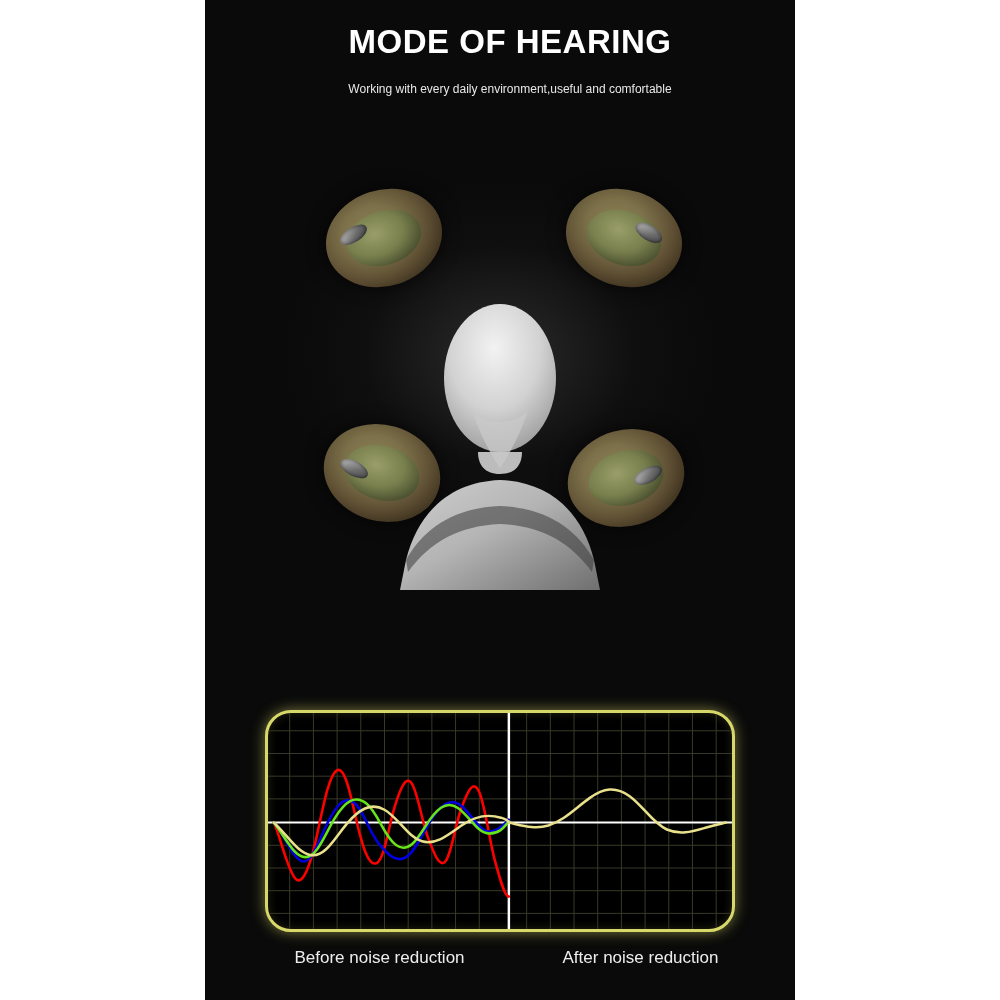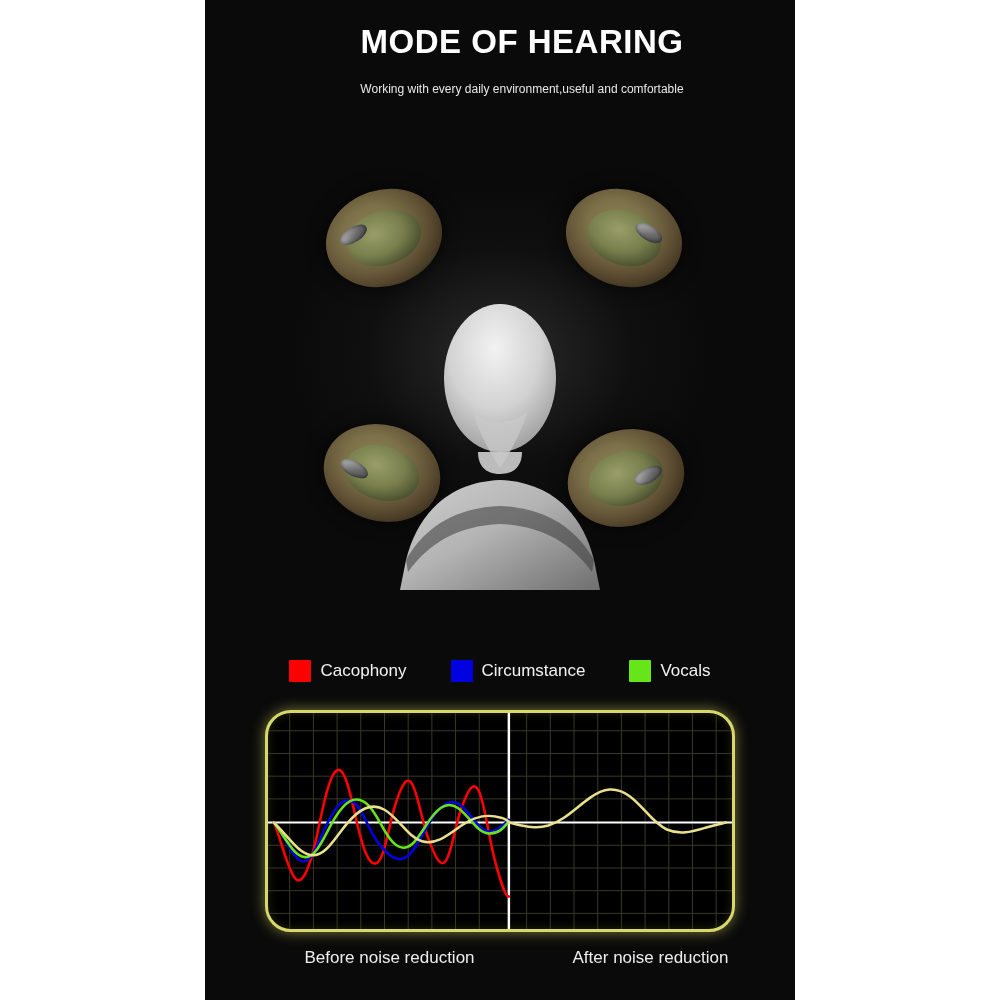--- a/index.html
+++ b/index.html
@@ -36,21 +36,20 @@
     background: radial-gradient(ellipse 300px 240px at 50% 45%, rgba(70,70,70,0.55) 0%, rgba(30,30,30,0.25) 45%, rgba(0,0,0,0) 72%);
     pointer-events: none;
   }
 
   .title-block {
     position: absolute;
     left: 0; top: 22px;
     width: 610px;
     text-align: center;
     z-index: 4;
-    margin-left: 12px;
   }
   .title-line {
     color: #ffffff;
     font-weight: bold;
     font-size: 33px;
     letter-spacing: 0.5px;
     line-height: 40px;
     white-space: nowrap;
   }
   .subtitle {
@@ -153,21 +152,20 @@
     background: #000000;
   }
   #chart-svg { position: absolute; inset: 0; }
 
   #chart-captions {
     position: absolute;
     left: 0; top: 948px;
     width: 590px;
     display: flex;
     z-index: 4;
-    margin-left: 10px;
   }
   .caption {
     flex: 1;
     text-align: center;
     color: #ededed;
     font-size: 17px;
   }
   .caption.left  { padding-left: 44px; }
   .caption.right { padding-right: 24px; }
 </style>
@@ -219,34 +217,20 @@
           </linearGradient>
         </defs>
         <path d="M120 220 C70 222 38 252 26 300 L20 330 L220 330 L214 300 C202 252 170 222 120 220 Z" fill="url(#bodyGrad)"></path>
         <path d="M120 214 C104 214 98 204 98 192 L142 192 C142 204 136 214 120 214 Z" fill="#bcbcbc"></path>
         <ellipse cx="120" cy="118" rx="56" ry="74" fill="url(#headGrad)"></ellipse>
         <path d="M92 150 C100 176 112 196 120 208 C128 196 140 176 148 150 C136 166 104 166 92 150 Z" fill="#c9c9c9" opacity="0.75"></path>
         <path d="M26 300 C44 268 74 248 120 246 C166 248 196 268 214 300 L212 312 C190 282 162 266 120 264 C78 266 50 282 28 312 Z" fill="#3a3a3a" opacity="0.55"></path>
       </svg>
     </div>
 
-    <div id="legend">
-      <div class="legend-item">
-        <span class="swatch" style="background:#ff0000"></span>
-        <span class="legend-label">Cacophony</span>
-      </div>
-      <div class="legend-item">
-        <span class="swatch" style="background:#0000e0"></span>
-        <span class="legend-label">Circumstance</span>
-      </div>
-      <div class="legend-item">
-        <span class="swatch" style="background:#66e61a"></span>
-        <span class="legend-label">Vocals</span>
-      </div>
-    </div>
 
     <div id="chart-wrap">
       <div id="chart-frame">
         <svg id="chart-svg" viewBox="0 0 470 222" preserveAspectRatio="none">
           <g stroke="#3a3a2a" stroke-width="1">
             <line x1="0" y1="18" x2="470" y2="18"></line>
             <line x1="0" y1="41" x2="470" y2="41"></line>
             <line x1="0" y1="64" x2="470" y2="64"></line>
             <line x1="0" y1="87" x2="470" y2="87"></line>
             <line x1="0" y1="134" x2="470" y2="134"></line>

